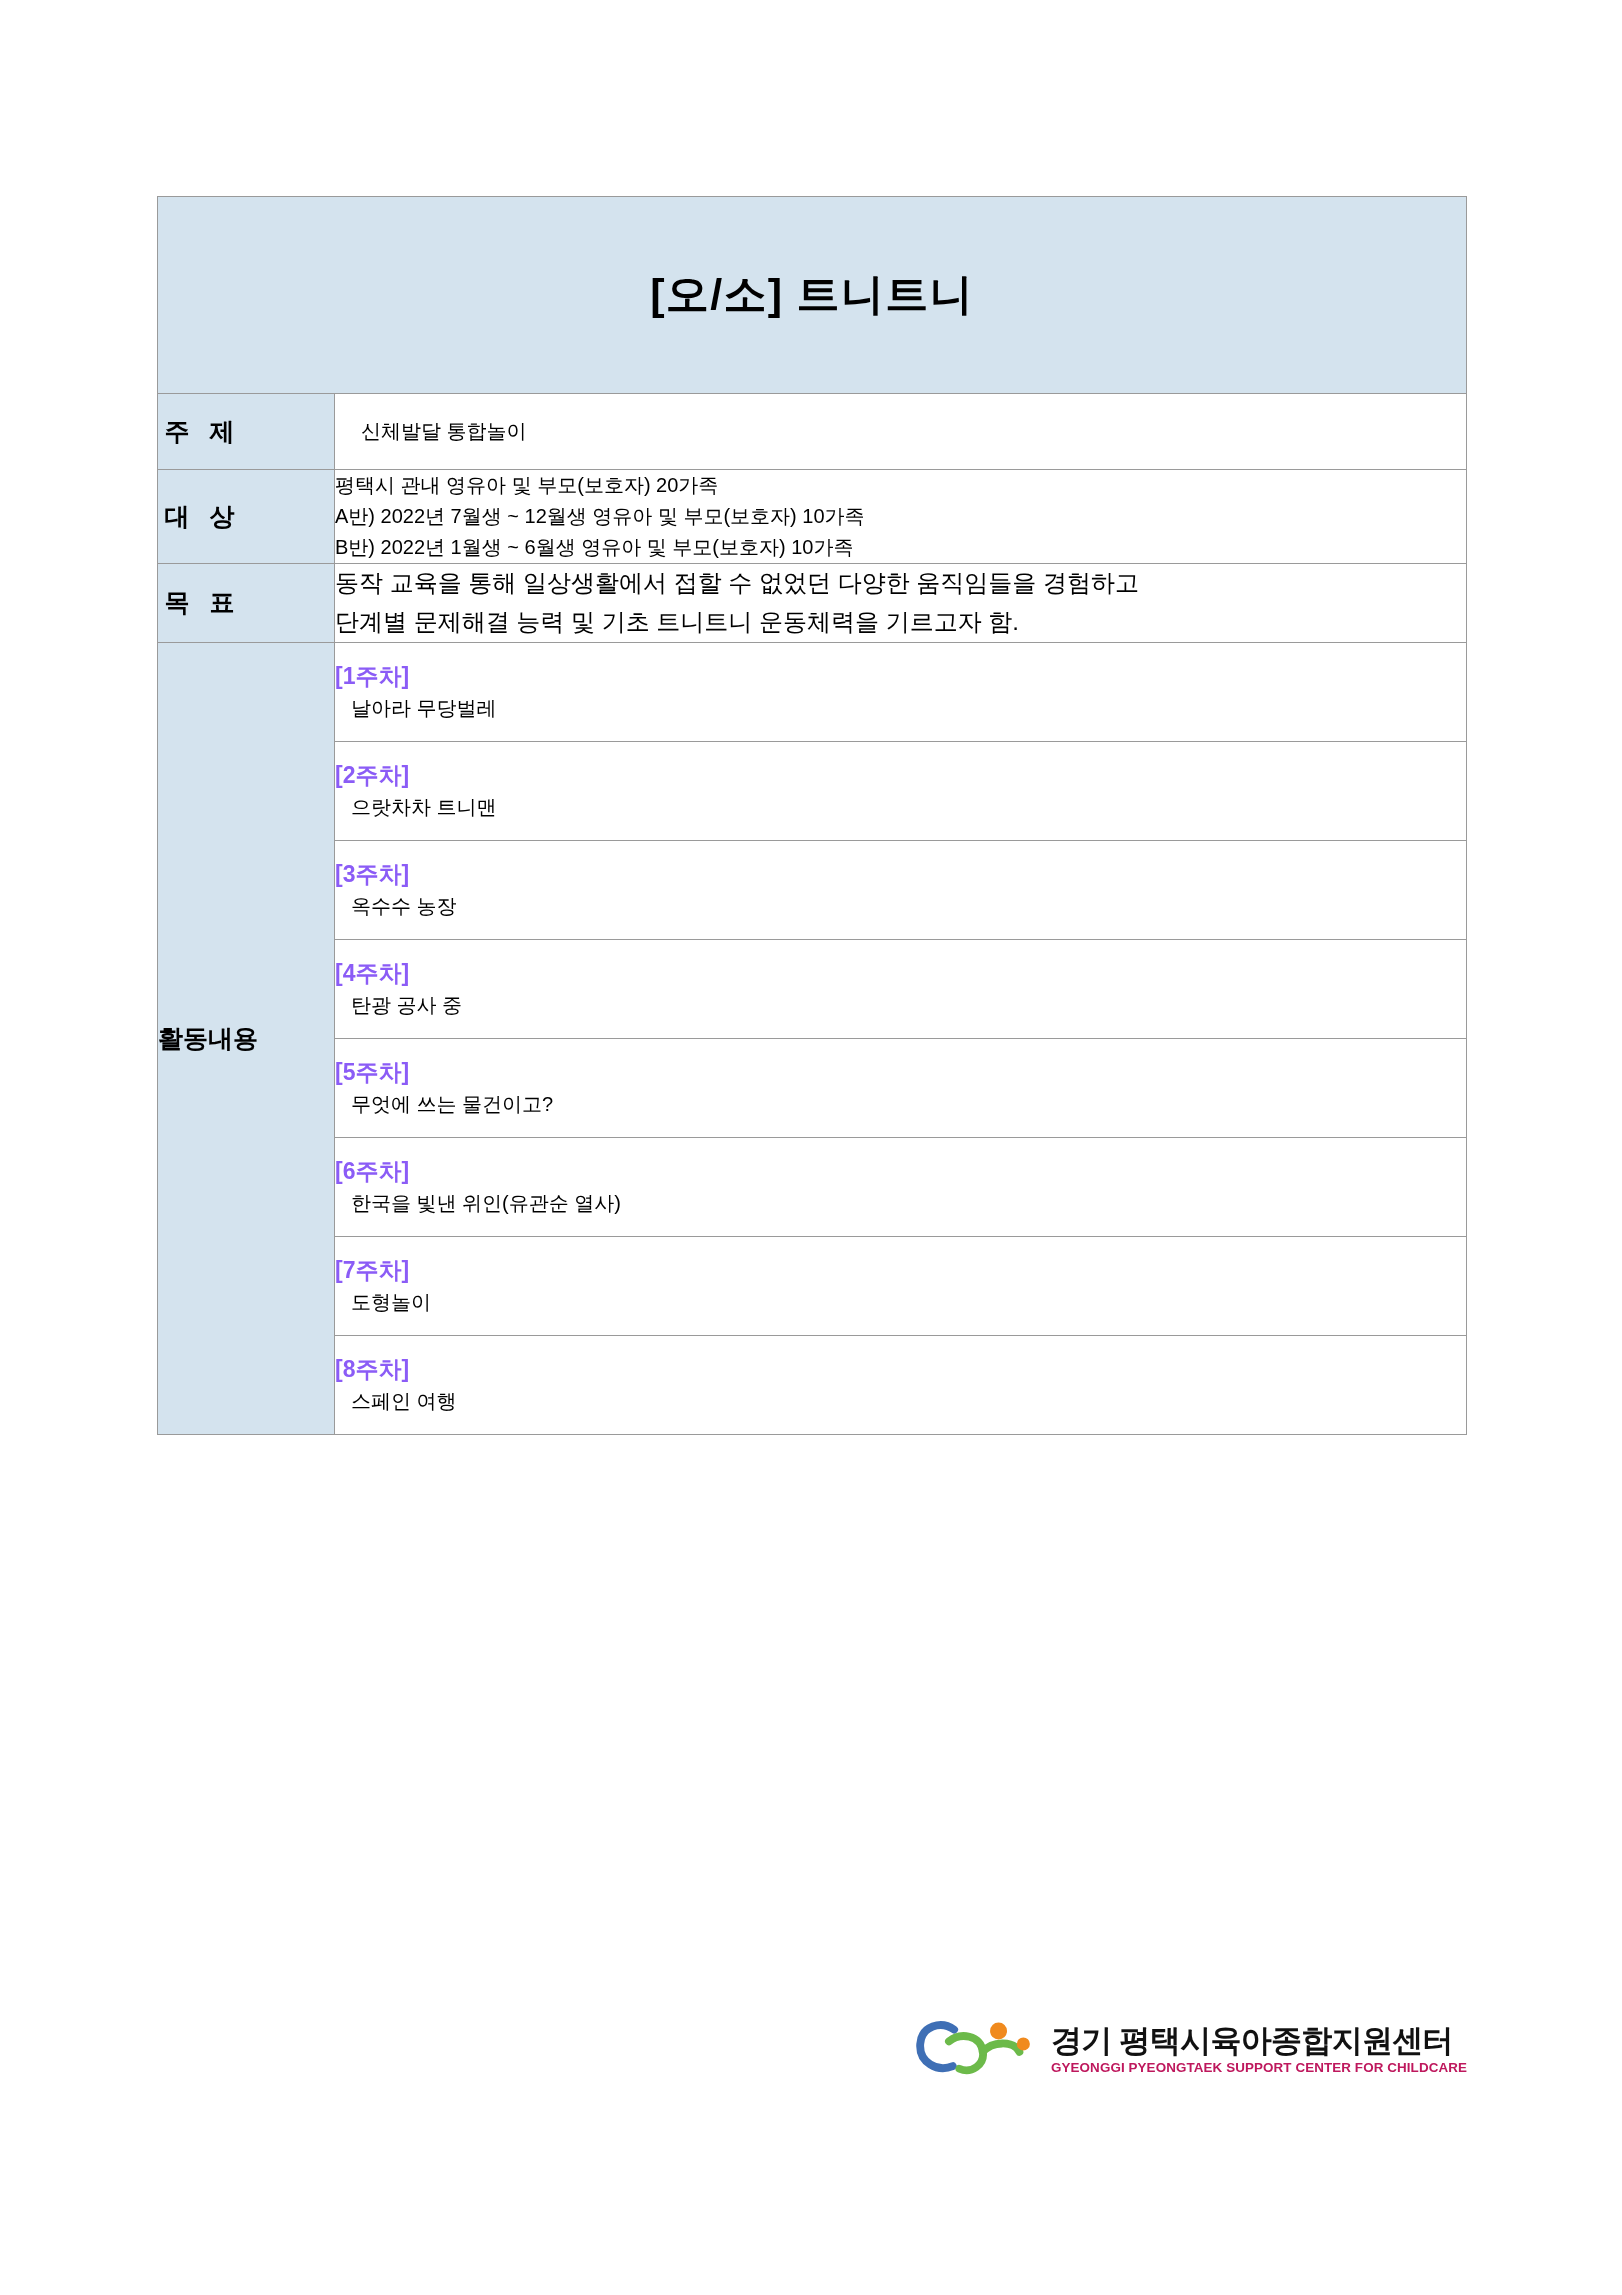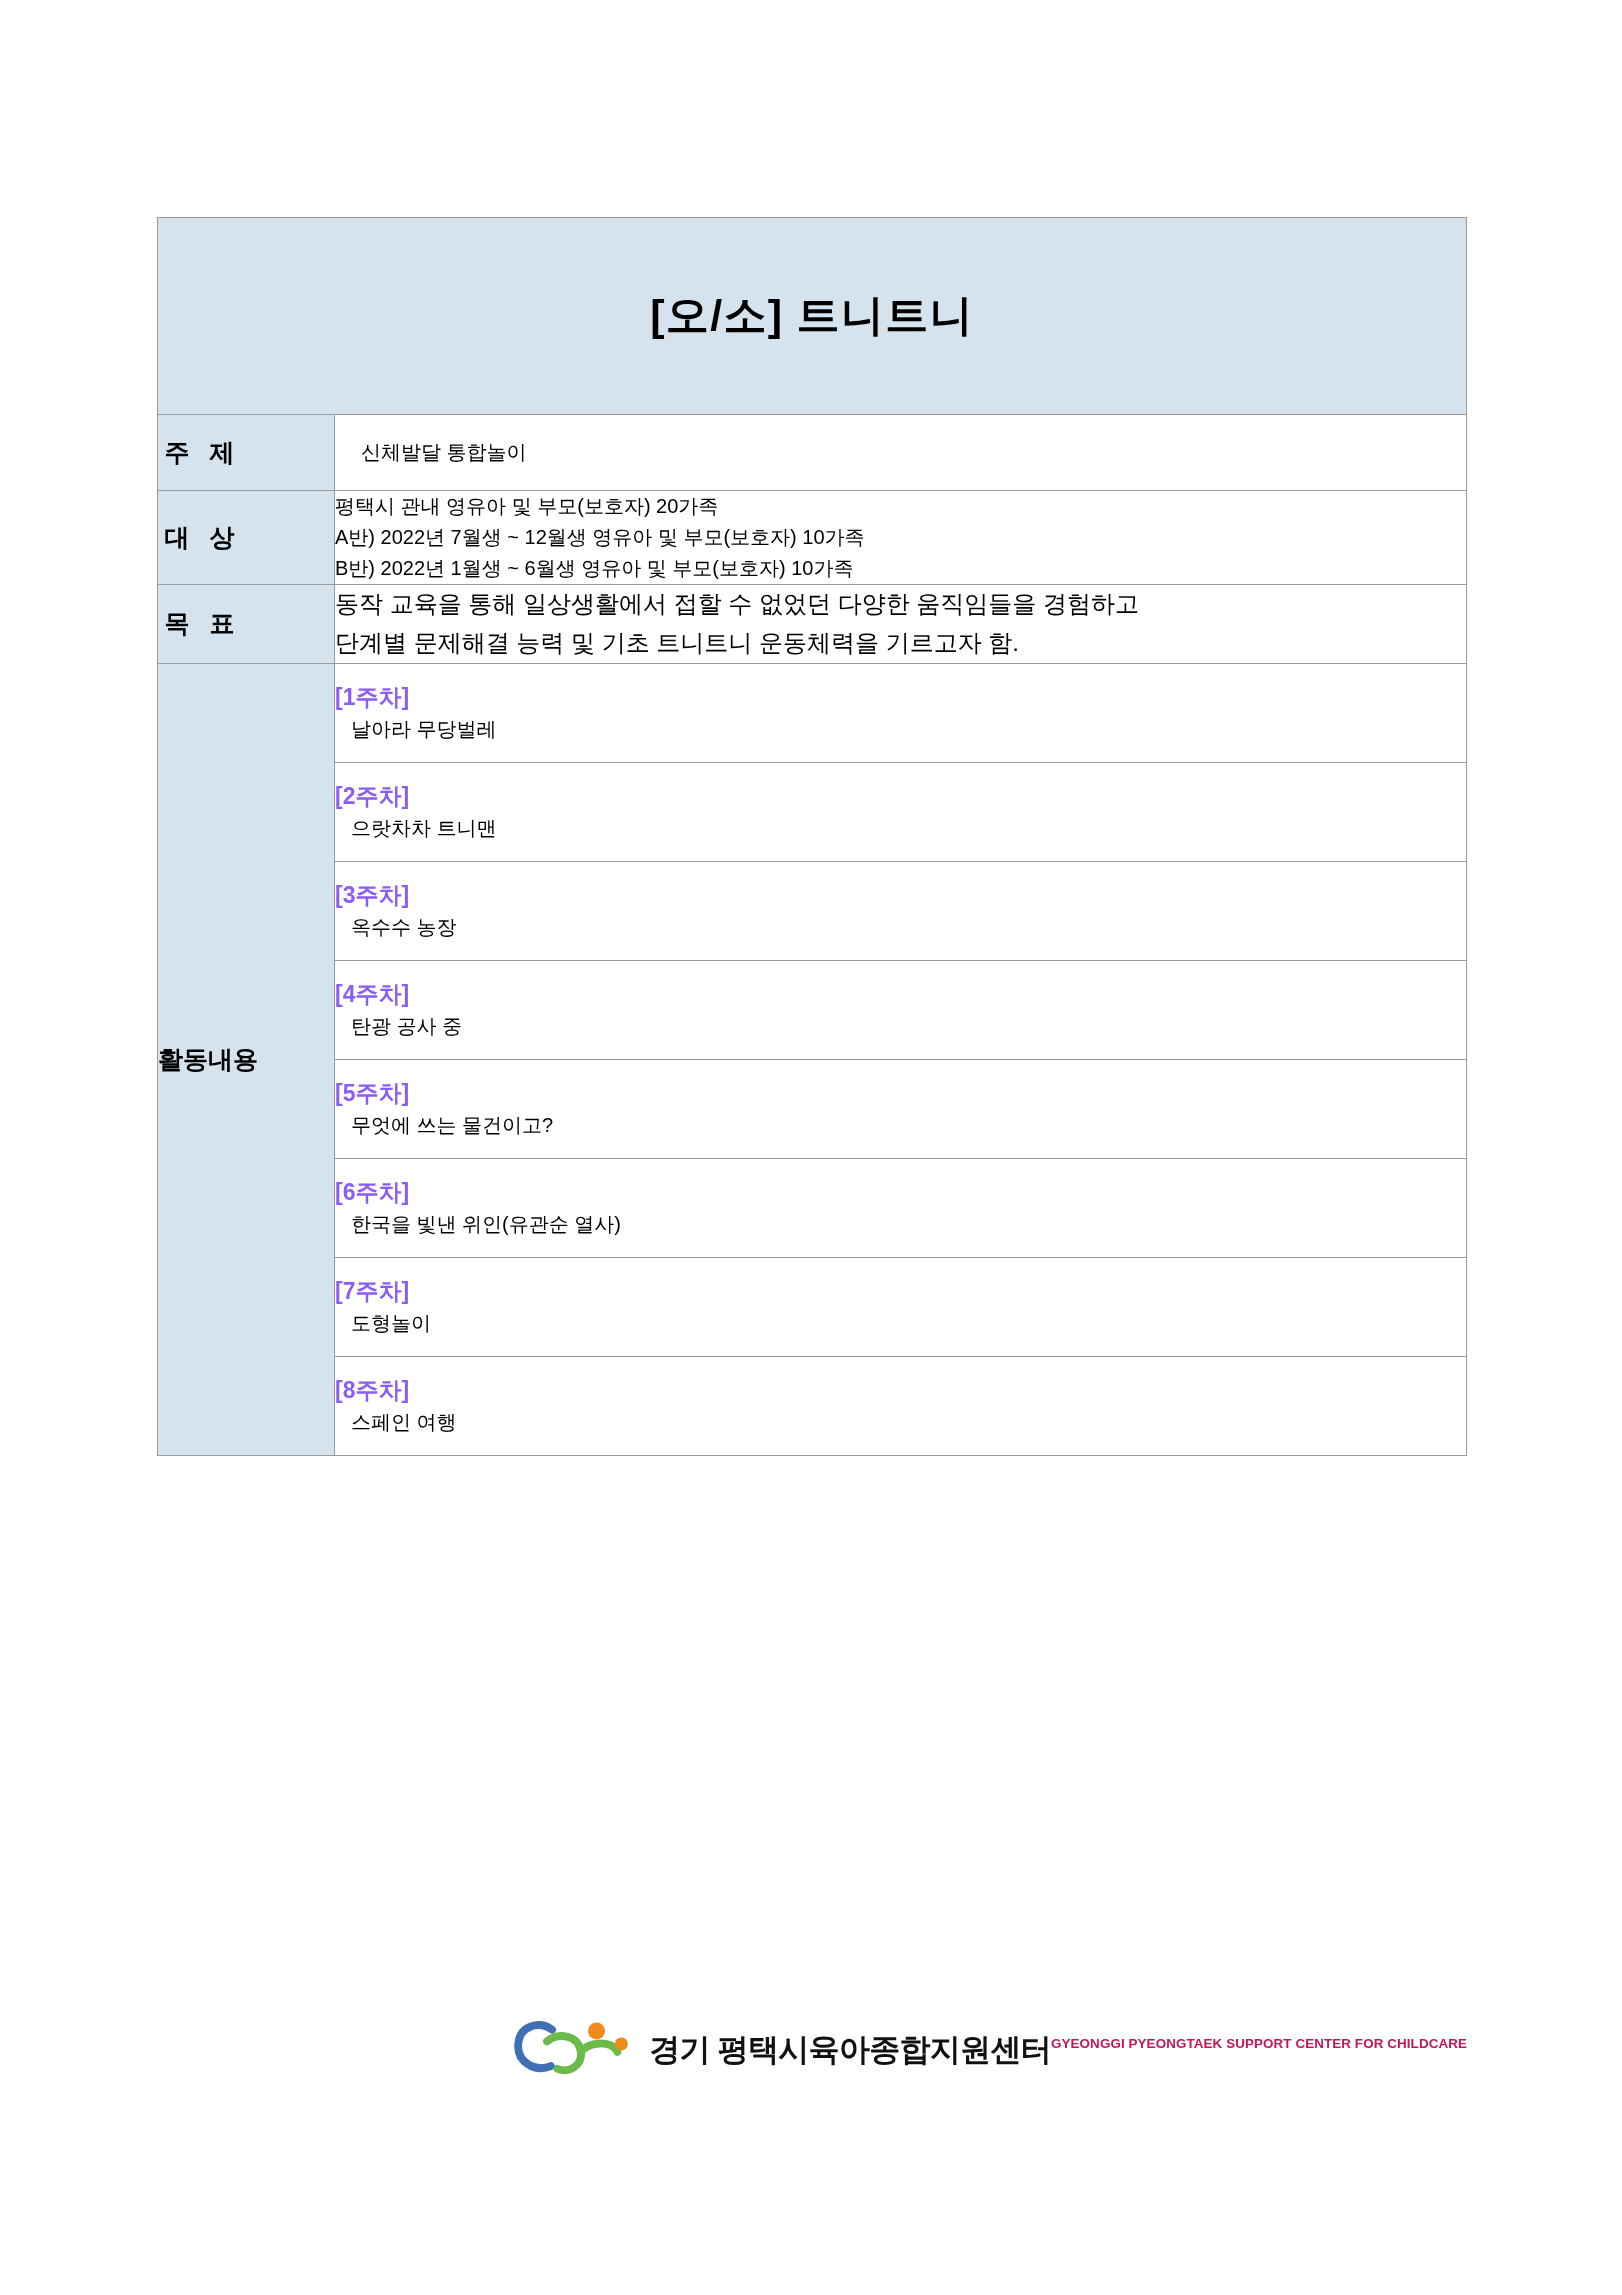--- a/index.html
+++ b/index.html
@@ -18,21 +18,20 @@
     position: relative;
     width: 1623px;
     height: 2295px;
     box-sizing: border-box;
     padding: 196px 157px 0 157px;
   }
   table.doc-table {
     width: 1309px;
     border-collapse: collapse;
     table-layout: fixed;
-    margin-top: 21px;
   }
   table.doc-table td {
     border: 1.3px solid #9a9a9a;
     vertical-align: middle;
     padding: 0;
   }
   .title-cell {
     background: #d4e3ee;
     height: 196px;
     text-align: center;
@@ -101,21 +100,21 @@
     align-items: center;
     gap: 11.8px;
   }
   .logo-mark {
     width: 124px;
     height: 69px;
     position: relative;
   }
   .logo-text {
     display: flex;
-    flex-direction: row;
+    flex-direction: column;
     justify-content: space-between;
   }
   .logo-kr {
     font-size: 31px;
     font-weight: bold;
     letter-spacing: -0.7px;
     line-height: 1.08;
     color: #111111;
   }
   .logo-en {

